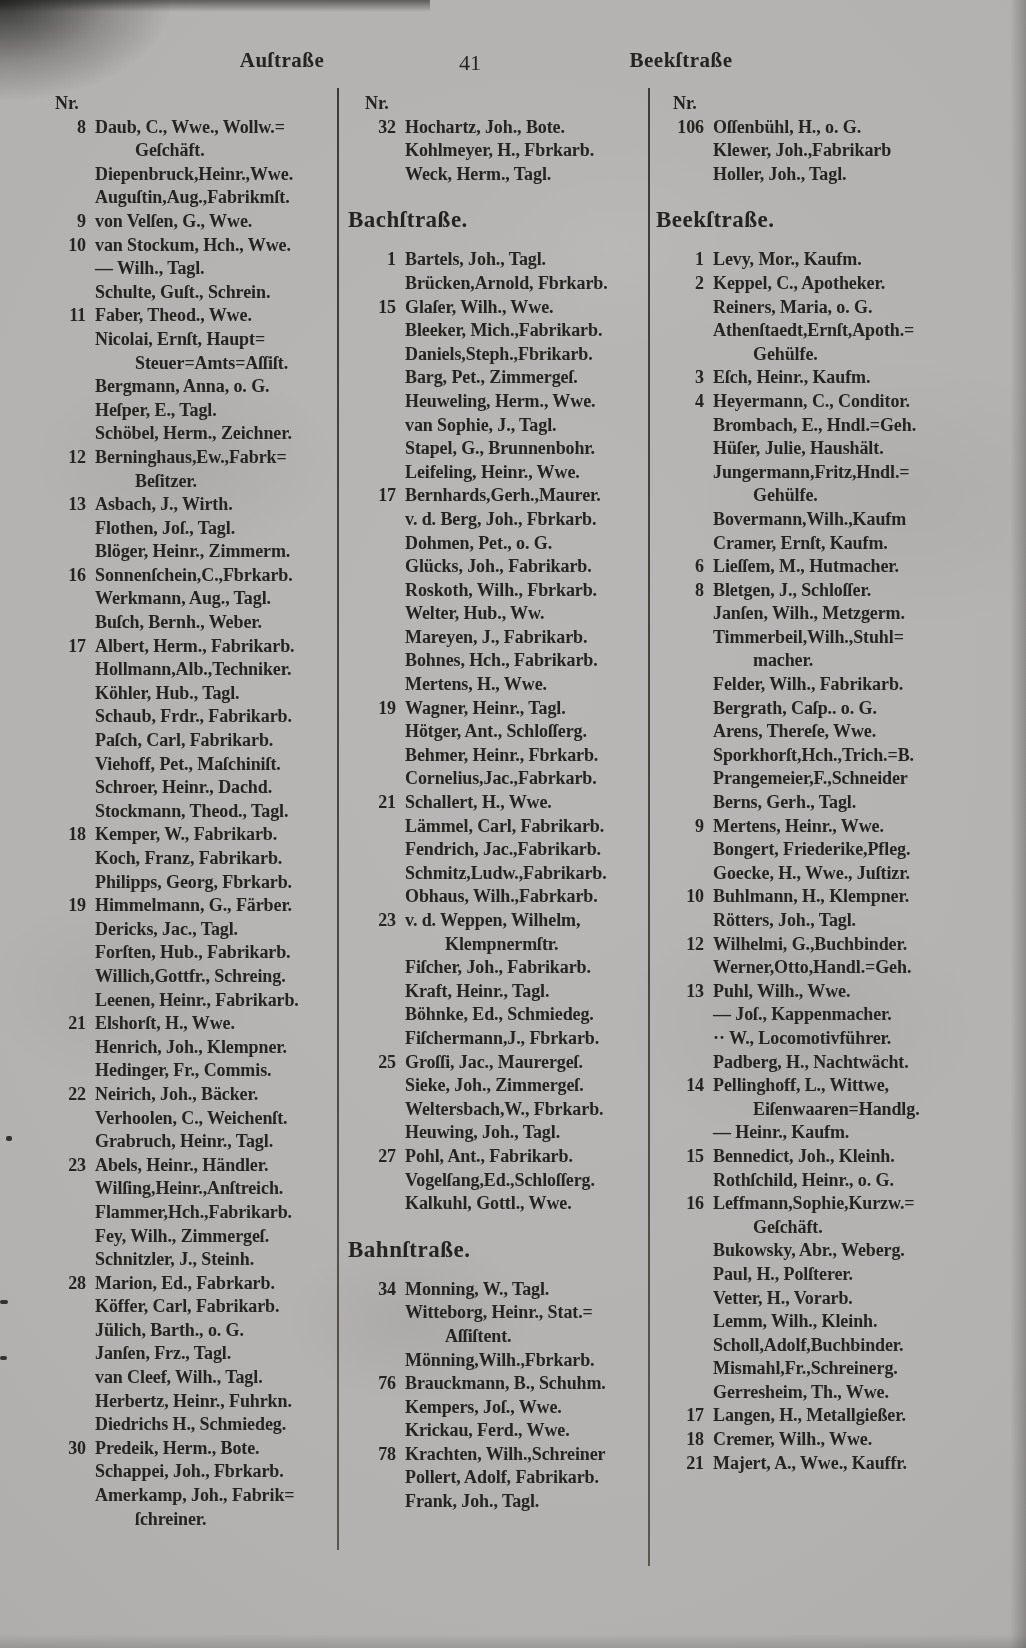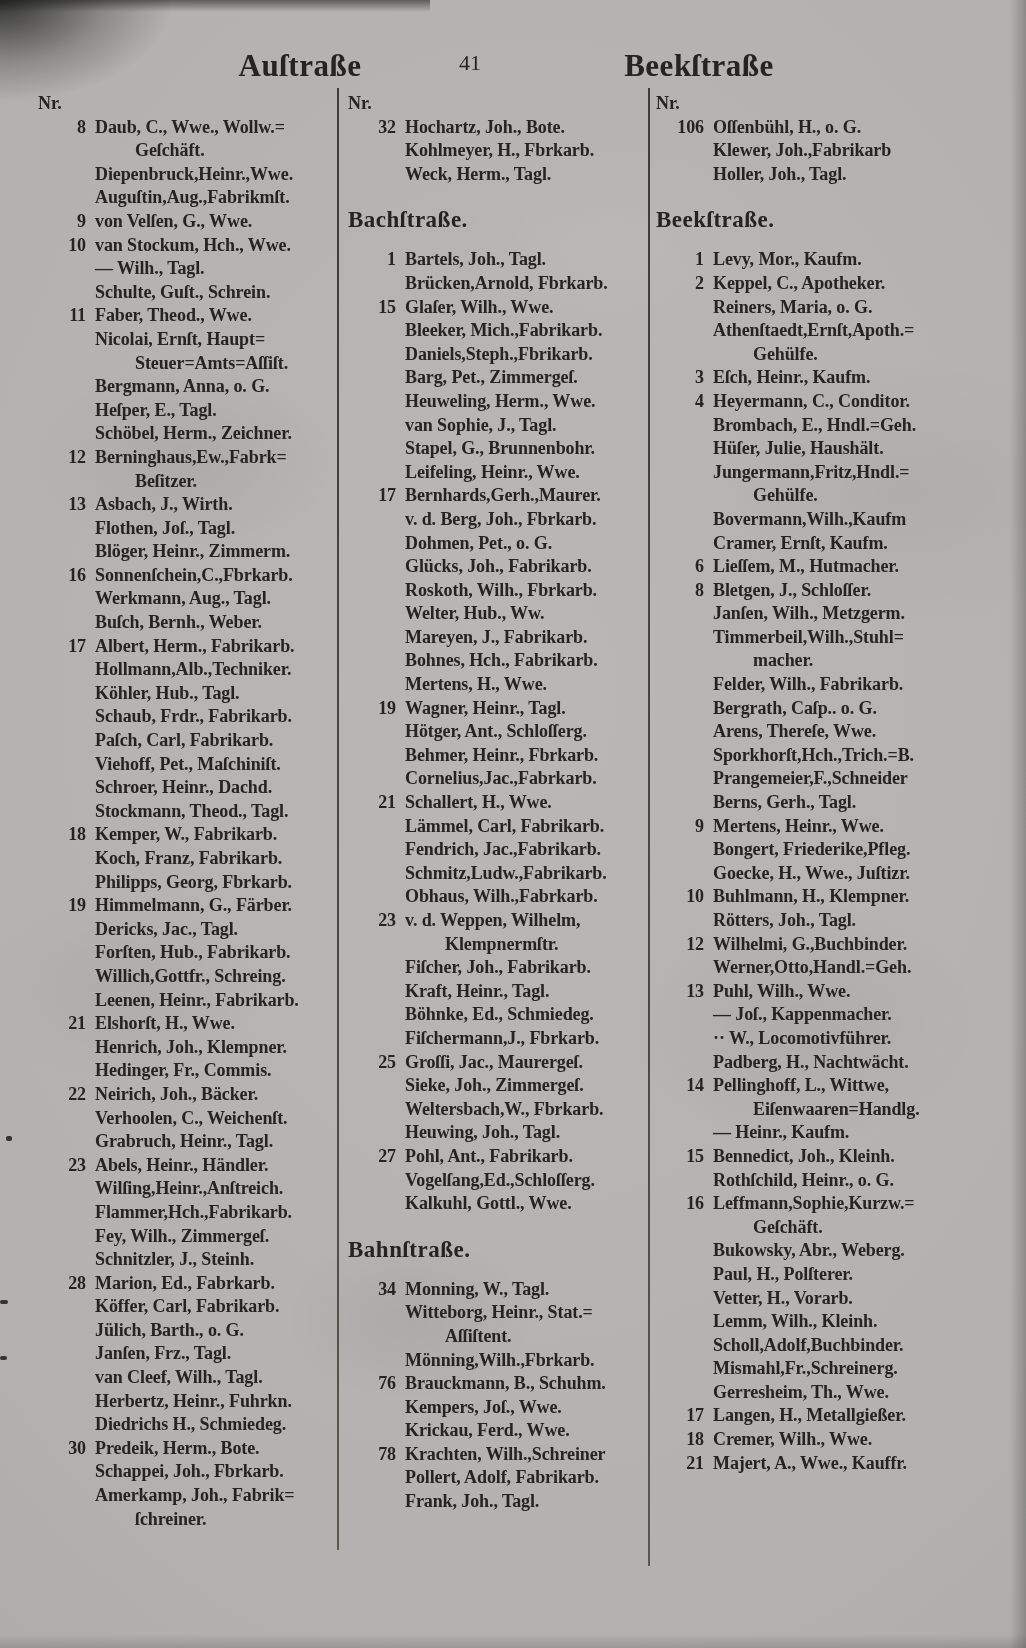--- a/index.html
+++ b/index.html
@@ -21,33 +21,33 @@
     background:radial-gradient(ellipse at 0% 0%, rgba(28,28,26,.85), rgba(28,28,26,.25) 45%, transparent 72%);}
   .edge-top{position:absolute;left:0;top:0;width:430px;height:12px;pointer-events:none;
     background:linear-gradient(to bottom, rgba(22,22,20,.55), transparent);}
   .edge-right{position:absolute;right:0;top:0;width:16px;height:100%;pointer-events:none;
     background:linear-gradient(to left, rgba(40,40,38,.28), transparent);}
   .edge-bottom{position:absolute;left:0;bottom:0;width:100%;height:14px;pointer-events:none;
     background:linear-gradient(to top, rgba(40,40,38,.18), transparent);}
   .margin-mark{position:absolute;background:#35332f;border-radius:2px;pointer-events:none;}
 
   .header-item{position:absolute;transform:translateX(-50%);white-space:nowrap;}
-  .street-hdr{font-weight:bold;font-size:31px;letter-spacing:.5px;margin-left:18px;}
+  .street-hdr{font-weight:bold;font-size:21px;letter-spacing:.5px;}
   .page-num{font-size:22px;}
 
   .col{position:absolute;top:92px;}
   #col-0{left:38px;width:296px;}
   #col-1{left:348px;width:296px;}
   #col-2{left:656px;width:334px;}
 
   .line{display:flex;line-height:23.6px;font-size:18px;font-weight:bold;
         white-space:nowrap;letter-spacing:-.1px;}
   .num{flex:0 0 48px;text-align:right;margin-right:9px;}
   .line.cont .txt{margin-left:40px;}
-  .line.nrlabel .txt{margin-left:0;}
+  .line.nrlabel .txt{margin-left:17px;}
   .heading{font-size:23px;font-weight:bold;line-height:28px;
            margin:20px 0 14px;letter-spacing:.5px;}
 
   .divider{position:absolute;top:88px;width:2px;pointer-events:none;
            background:linear-gradient(to bottom,#3e3c38 0%,#4a4843 60%,#5a5750 100%);}
   #divider-1{left:337px;height:1462px;}
   #divider-2{left:648px;height:1478px;}
 </style>
 </head>
 <body>

